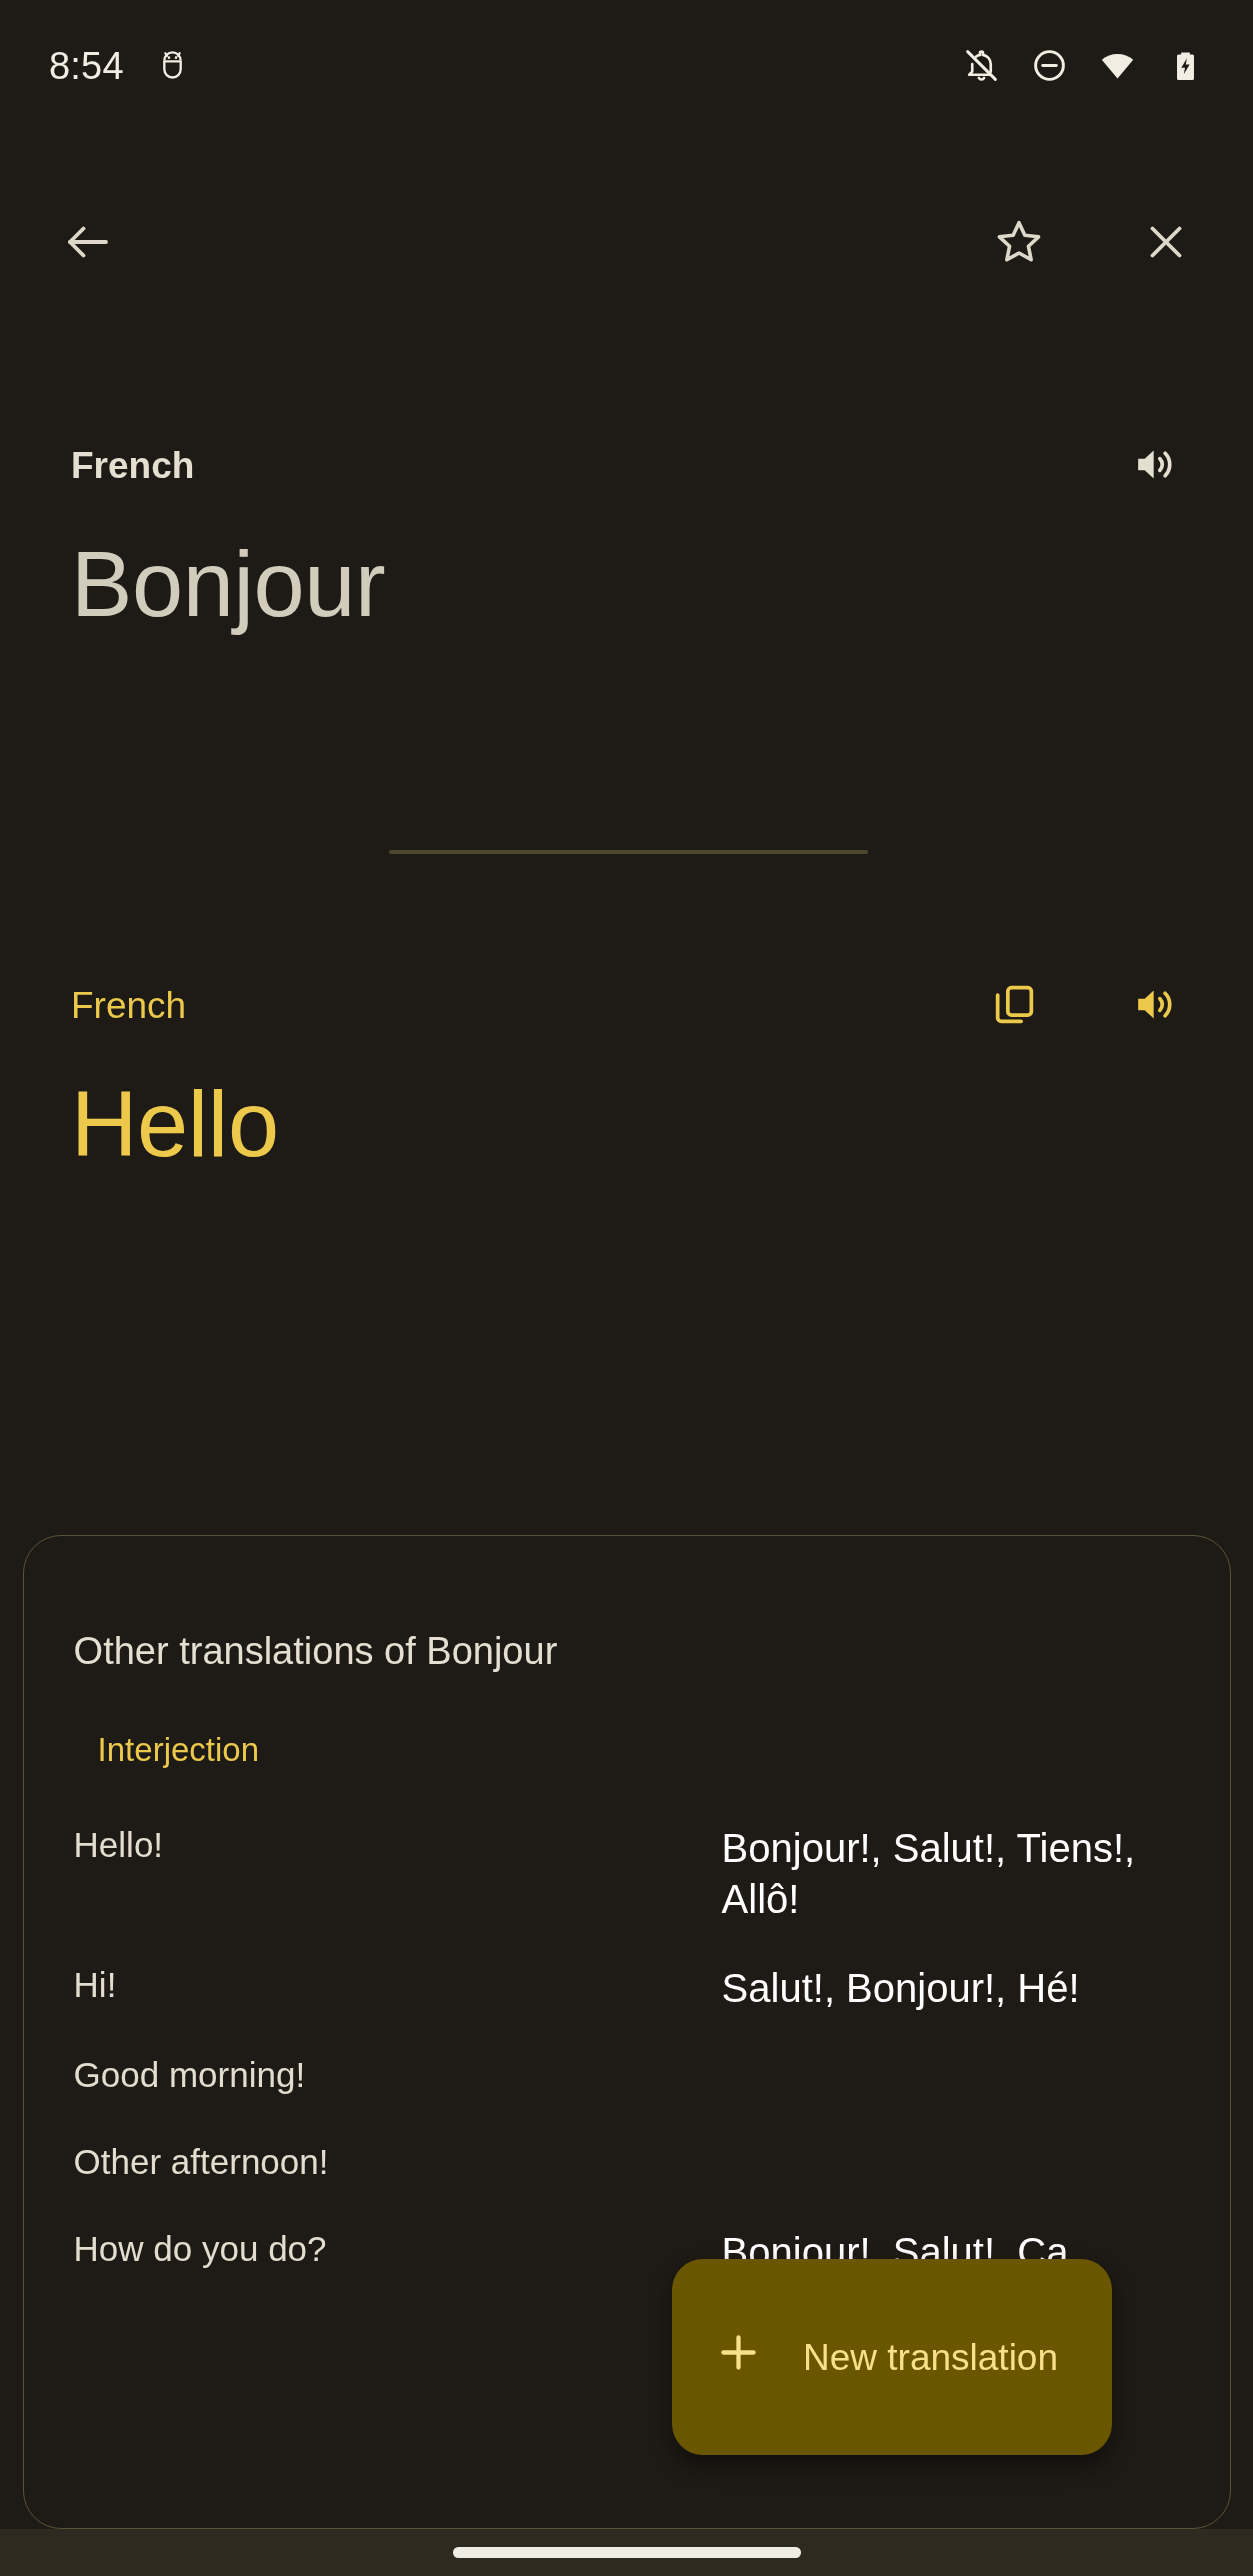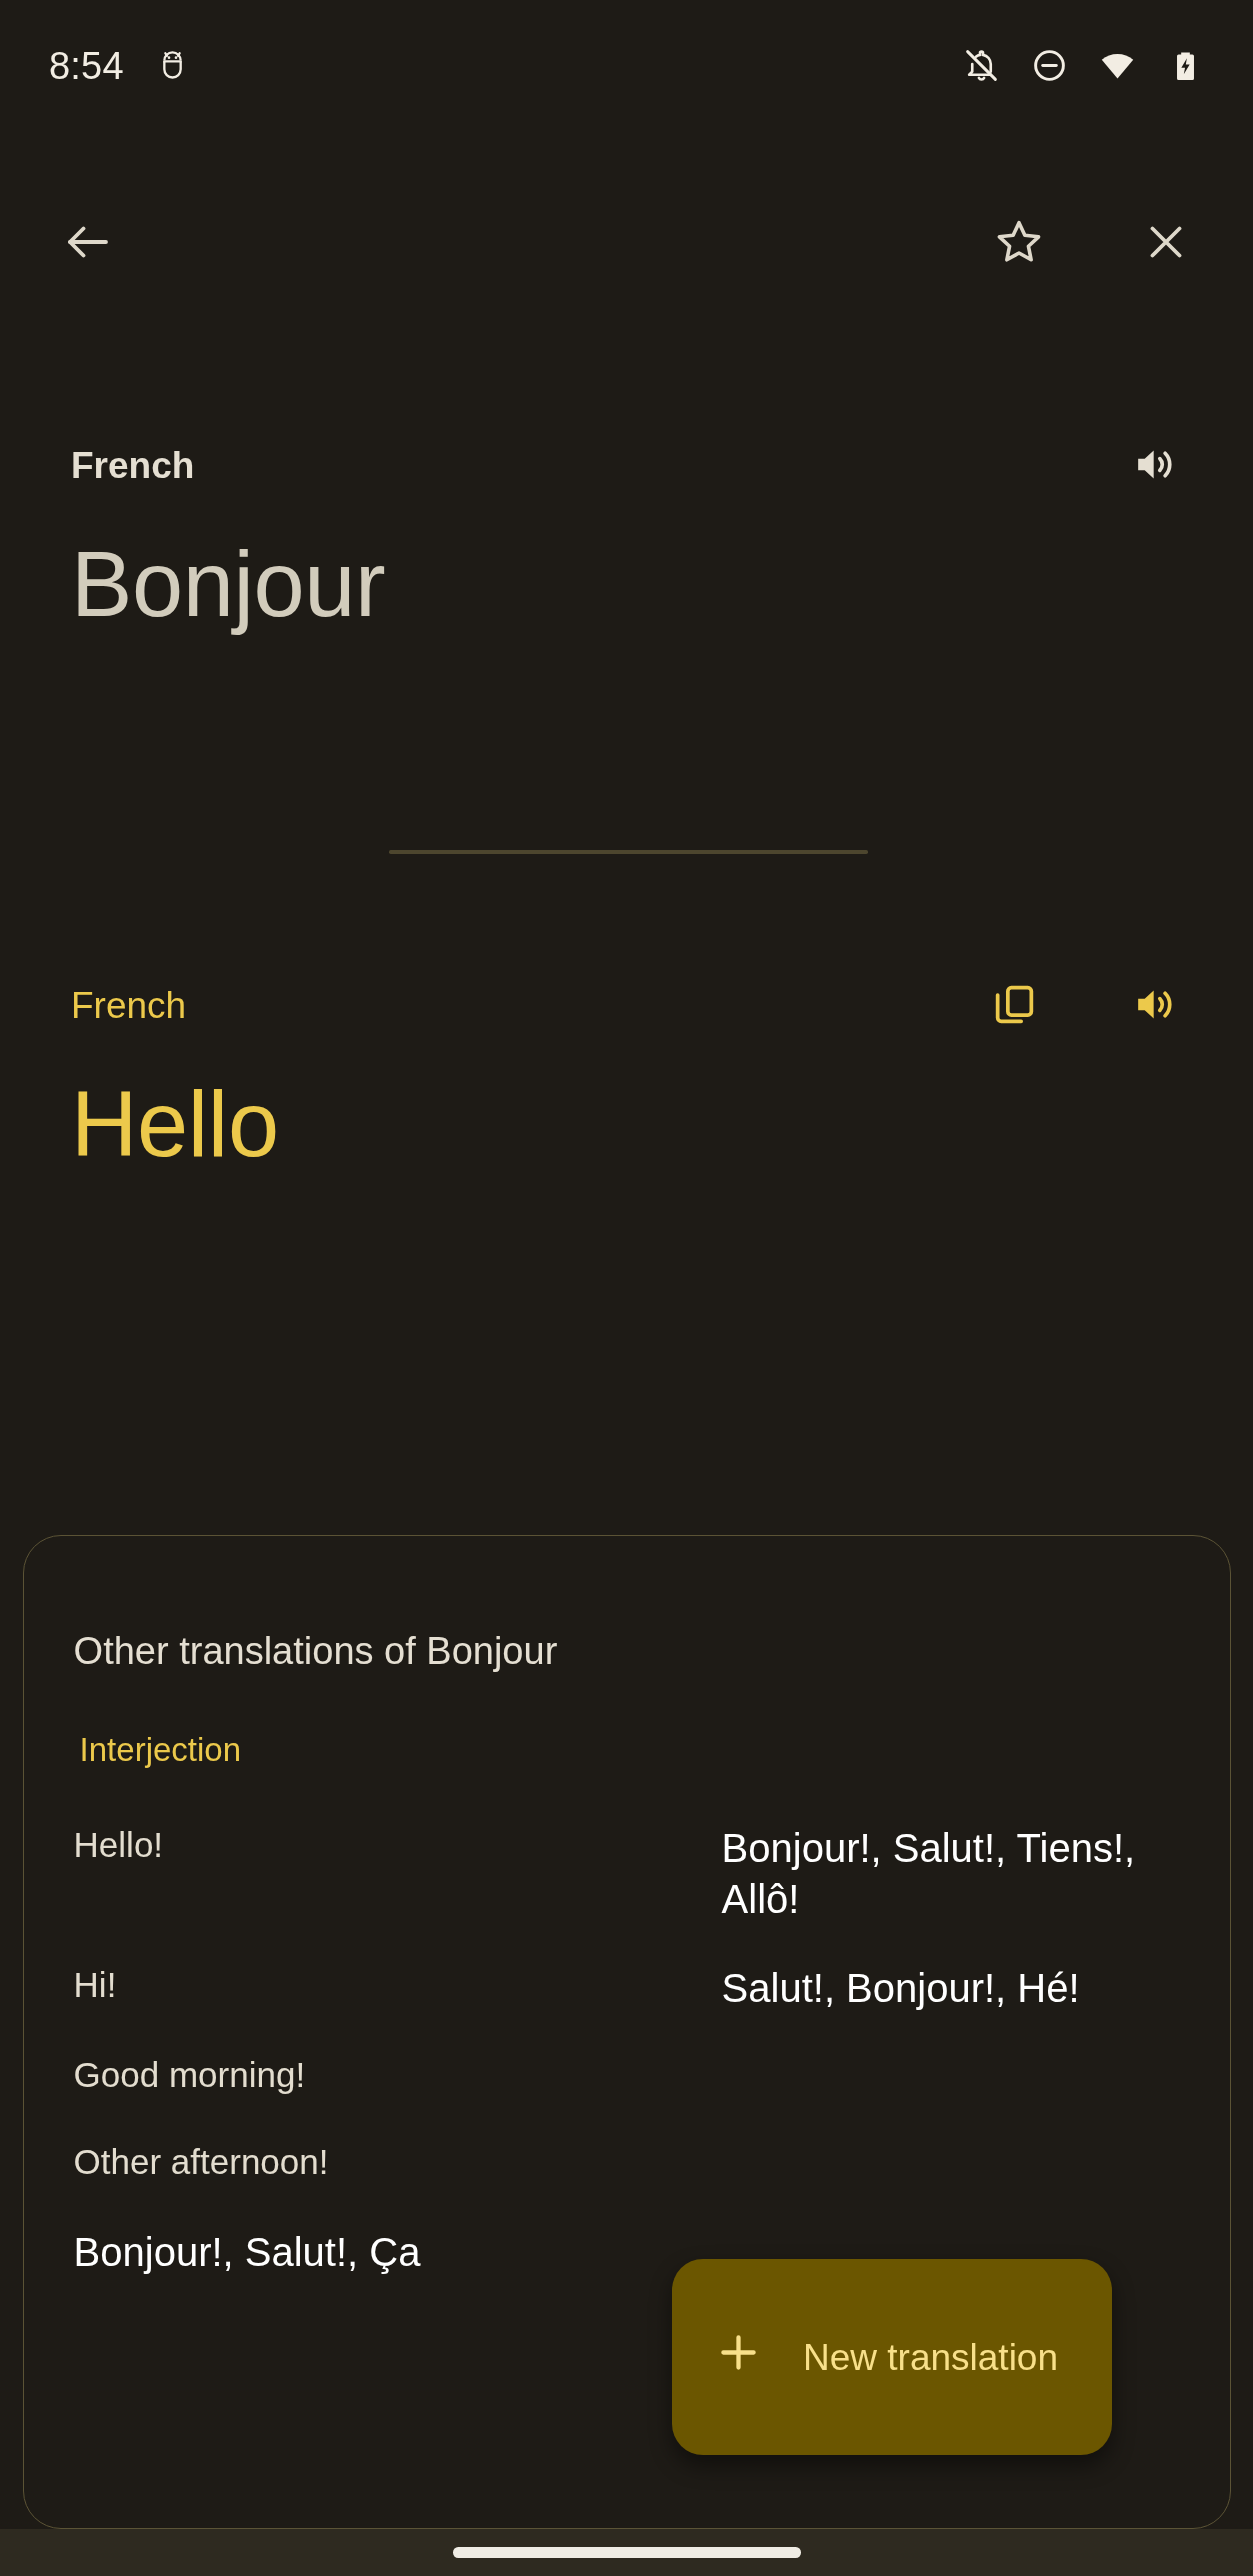--- a/index.html
+++ b/index.html
@@ -160,21 +160,21 @@
   .card-title {
     color: #e5dfd2;
     font-size: 38px;
     line-height: 1;
     margin: 96px 0 0 50px;
   }
   .card-pos {
     color: #ecc94b;
     font-size: 33px;
     line-height: 1;
-    margin: 63px 0 0 56px;
+    margin: 63px 0 0 74px;
   }
   .trans-list {
     margin-top: 38px;
   }
   .trans-row {
     display: flex;
     align-items: flex-start;
     padding: 19px 50px 19px 50px;
     box-sizing: border-box;
     min-height: 87px;
@@ -368,20 +368,21 @@
           <div class="trans-values">Salut!, Bonjour!, Hé!</div>
         </div>
         <div class="trans-row">
           <div class="trans-term">Good morning!</div>
         </div>
         <div class="trans-row">
           <div class="trans-term">Other afternoon!</div>
           <div class="trans-values"></div>
         </div>
         <div class="trans-row">
+          <div class="trans-term">How do you do?</div>
           <div class="trans-values">Bonjour!, Salut!, Ça</div>
         </div>
       </div>
   </div>
 
   <button class="fab">
     <span>
       <svg width="49" height="49" viewBox="0 0 24 24" fill="none">
         <path d="M12 4.6v14.8M4.6 12h14.8" stroke="#f8e08a" stroke-width="2.1" stroke-linecap="round"></path>
       </svg>

